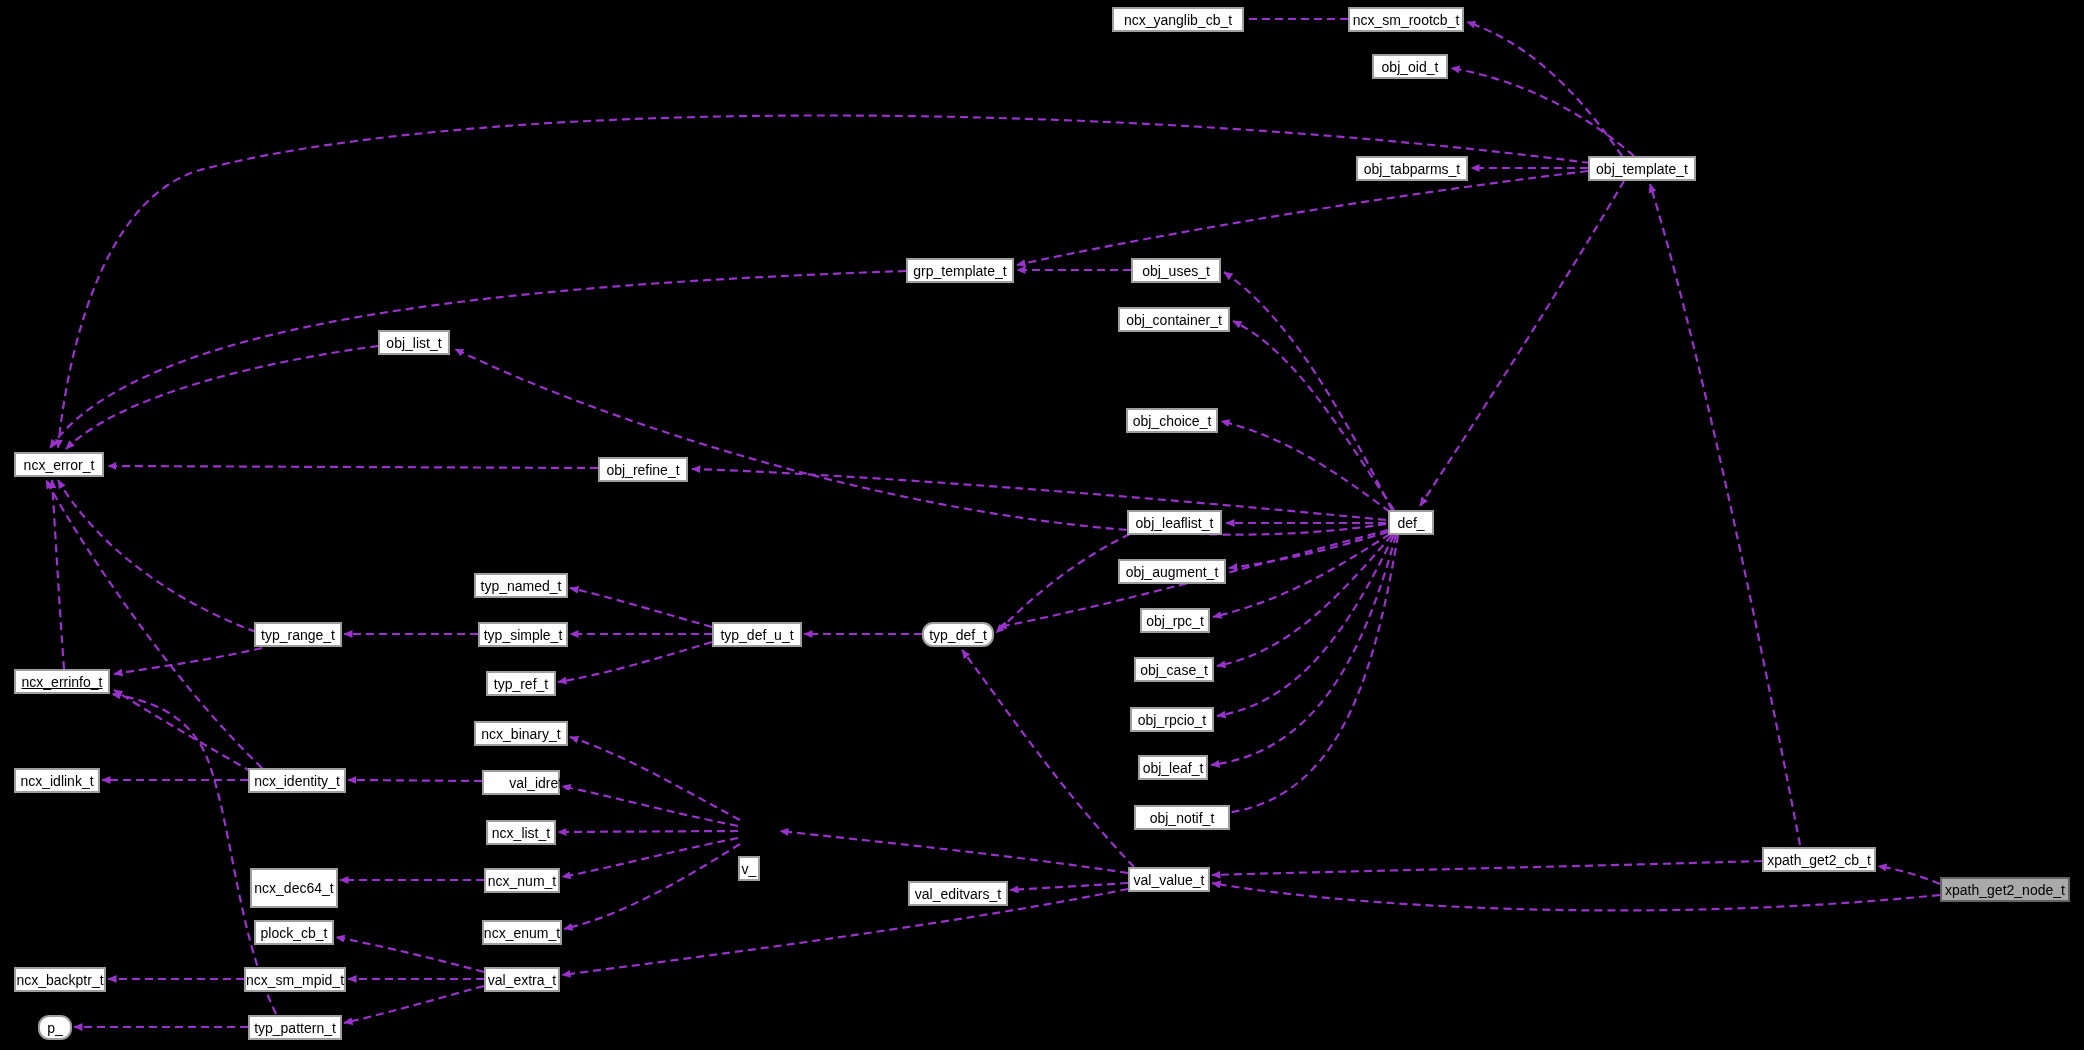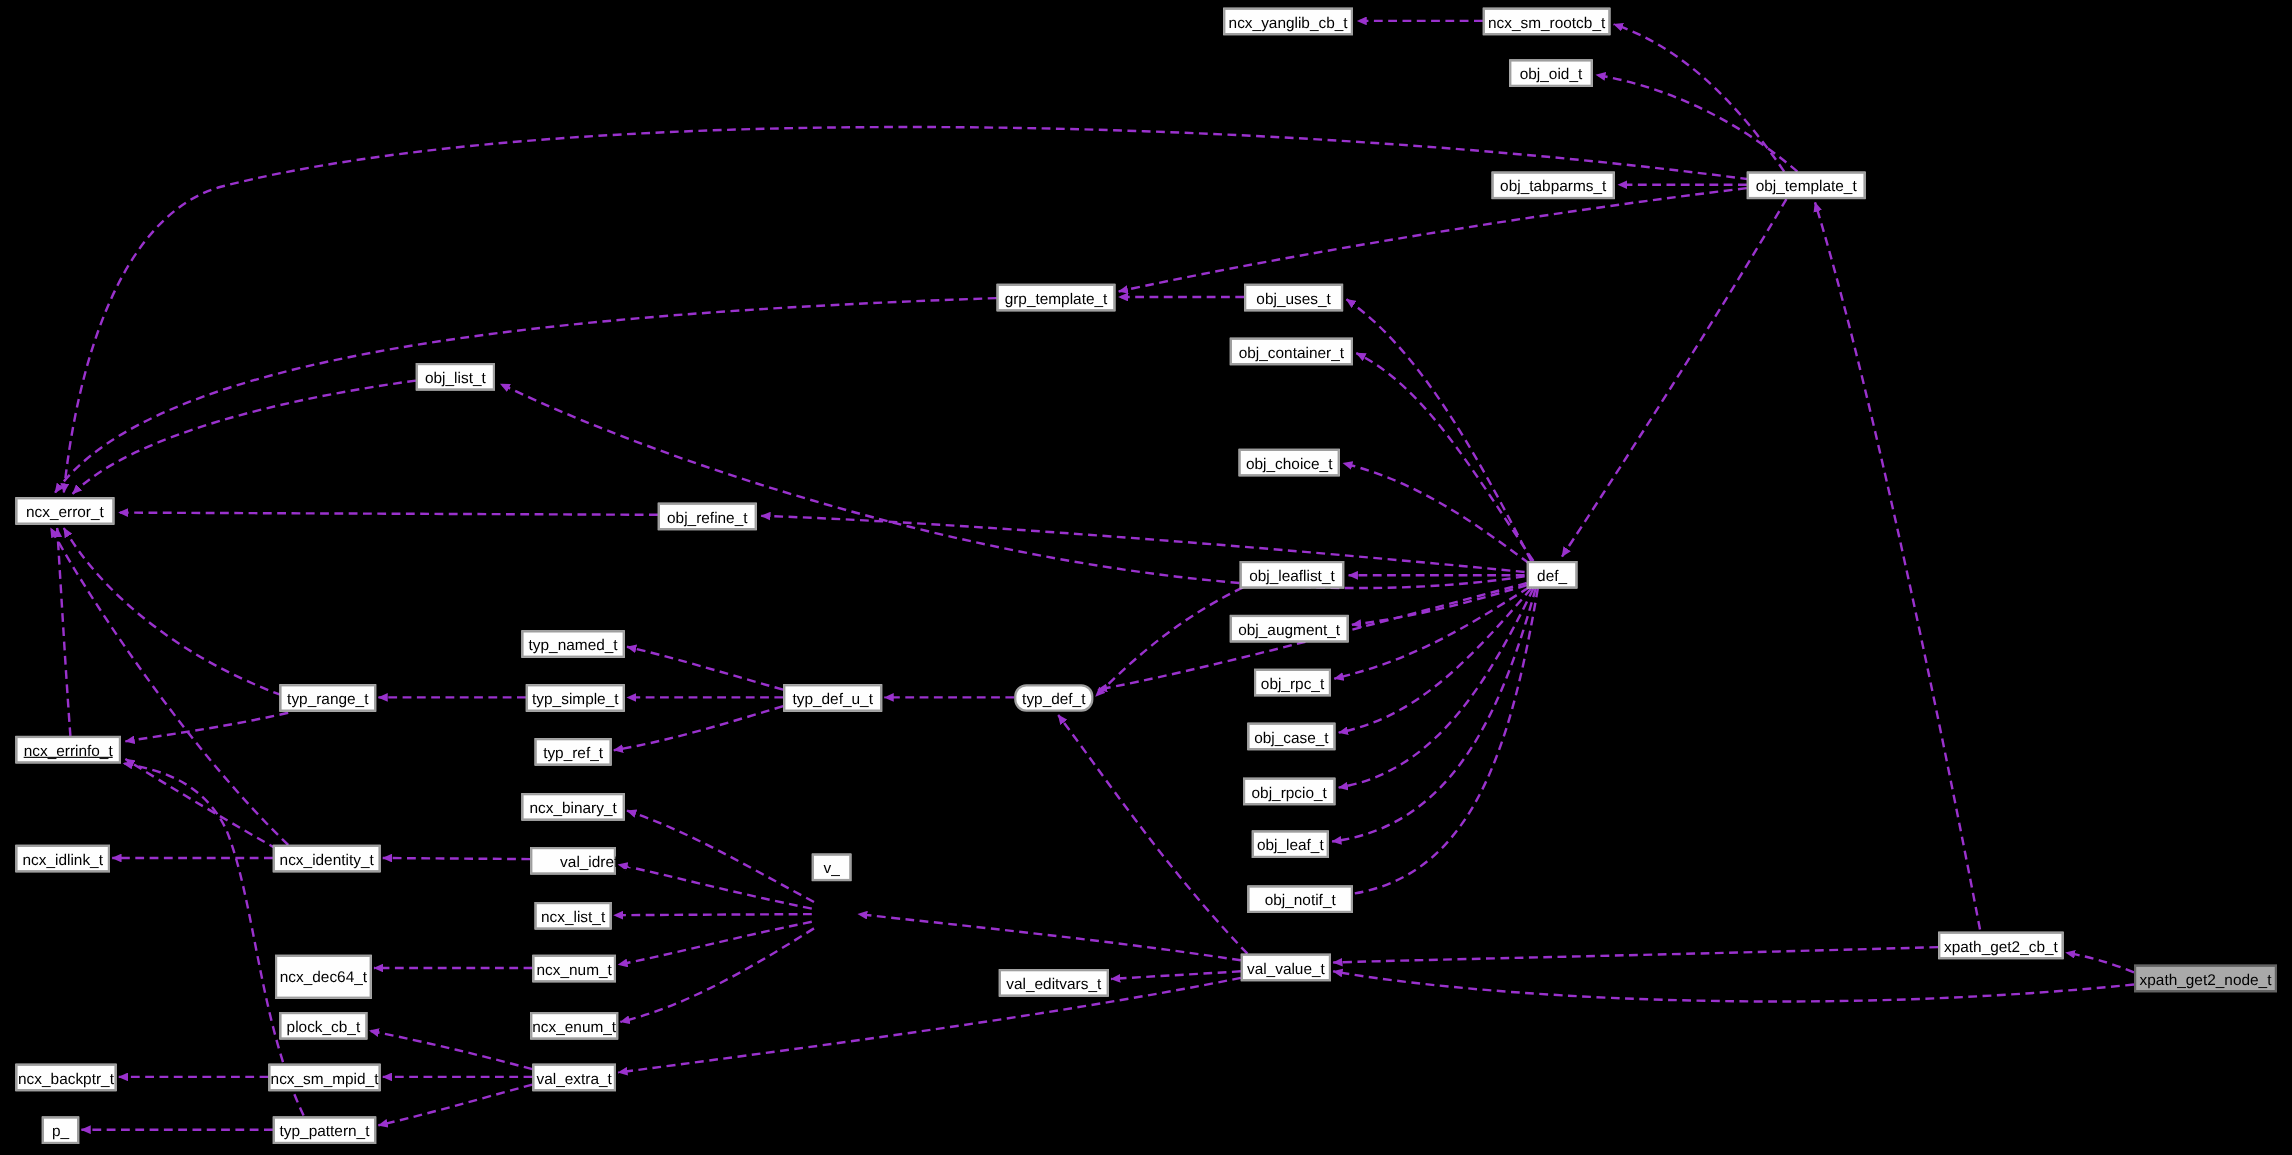--- a/index.html
+++ b/index.html
@@ -76,21 +76,21 @@
         <path d="M 484,972 C 432,958 390,948 336,937" class="edge" marker-end="url(#arrow)"></path>
         <path d="M 484,986 C 432,1000 392,1012 344,1023" class="edge" marker-end="url(#arrow)"></path>
         <path d="M 244,979 L 108,979" class="edge" marker-end="url(#arrow)"></path>
         <path d="M 248,1027 L 74,1027" class="edge" marker-end="url(#arrow)"></path>
         <path d="M 1940,884 C 1915,874 1900,870 1878,866" class="edge" marker-end="url(#arrow)"></path>
         <path d="M 1762,861 C 1520,868 1310,872 1212,875" class="edge" marker-end="url(#arrow)"></path>
         <path d="M 1940,895 C 1640,925 1340,906 1212,883" class="edge" marker-end="url(#arrow)"></path>
       </g>
   </svg>
   <div id="nodes">
-      <div class="node" style="left: 1112px; top: 7px; width: 118px; height: 25px;">ncx_yanglib_cb_t</div>
+      <div class="node" style="left: 1112px; top: 7px; width: 132px; height: 25px;">ncx_yanglib_cb_t</div>
       <div class="node" style="left: 1348px; top: 7px; width: 116px; height: 25px;">ncx_sm_rootcb_t</div>
       <div class="node" style="left: 1372px; top: 54px; width: 76px; height: 25px;">obj_oid_t</div>
       <div class="node" style="left: 1356px; top: 156px; width: 112px; height: 25px;">obj_tabparms_t</div>
       <div class="node" style="left: 1588px; top: 156px; width: 108px; height: 25px;">obj_template_t</div>
       <div class="node" style="left: 906px; top: 258px; width: 108px; height: 25px;">grp_template_t</div>
       <div class="node" style="left: 1131px; top: 258px; width: 90px; height: 25px;">obj_uses_t</div>
       <div class="node" style="left: 1118px; top: 307px; width: 112px; height: 25px;">obj_container_t</div>
       <div class="node" style="left: 378px; top: 330px; width: 72px; height: 25px;">obj_list_t</div>
       <div class="node" style="left: 1126px; top: 408px; width: 92px; height: 25px;">obj_choice_t</div>
       <div class="node" style="left: 14px; top: 452px; width: 90px; height: 25px;">ncx_error_t</div>
@@ -108,28 +108,28 @@
       <div class="node" style="left: 486px; top: 671px; width: 70px; height: 25px;">typ_ref_t</div>
       <div class="node" style="left: 14px; top: 669px; width: 96px; height: 25px; text-decoration: underline;">ncx_errinfo_t</div>
       <div class="node" style="left: 1130px; top: 707px; width: 84px; height: 25px;">obj_rpcio_t</div>
       <div class="node" style="left: 474px; top: 721px; width: 94px; height: 25px;">ncx_binary_t</div>
       <div class="node" style="left: 1138px; top: 755px; width: 70px; height: 25px;">obj_leaf_t</div>
       <div class="node" style="left: 14px; top: 768px; width: 86px; height: 25px;">ncx_idlink_t</div>
       <div class="node" style="left: 248px; top: 768px; width: 98px; height: 25px;">ncx_identity_t</div>
       <div class="node" style="left: 482px; top: 770px; width: 78px; height: 25px; padding-left: 41px;">val_idref_t</div>
       <div class="node" style="left: 1134px; top: 805px; width: 96px; height: 25px;">obj_notif_t</div>
       <div class="node" style="left: 486px; top: 820px; width: 70px; height: 25px;">ncx_list_t</div>
-      <div class="node" style="left: 738px; top: 776px; width: 36px; height: 25px;">v_</div>
+      <div class="node" style="left: 738px; top: 856px; width: 22px; height: 25px;">v_</div>
       <div class="node" style="left: 250px; top: 868px; width: 88px; height: 40px;">ncx_dec64_t</div>
       <div class="node" style="left: 484px; top: 868px; width: 76px; height: 25px;">ncx_num_t</div>
       <div class="node" style="left: 908px; top: 881px; width: 100px; height: 25px;">val_editvars_t</div>
       <div class="node" style="left: 1128px; top: 867px; width: 82px; height: 25px;">val_value_t</div>
       <div class="node" style="left: 1762px; top: 847px; width: 114px; height: 25px;">xpath_get2_cb_t</div>
       <div class="node subject" style="left: 1940px; top: 877px; width: 130px; height: 25px;">xpath_get2_node_t</div>
       <div class="node" style="left: 254px; top: 920px; width: 80px; height: 25px;">plock_cb_t</div>
       <div class="node" style="left: 482px; top: 920px; width: 80px; height: 25px;">ncx_enum_t</div>
       <div class="node" style="left: 14px; top: 967px; width: 92px; height: 25px;">ncx_backptr_t</div>
       <div class="node" style="left: 244px; top: 967px; width: 102px; height: 25px;">ncx_sm_mpid_t</div>
       <div class="node" style="left: 484px; top: 967px; width: 76px; height: 25px;">val_extra_t</div>
-      <div class="node" style="left: 38px; top: 1015px; width: 34px; height: 25px;">p_</div>
+      <div class="node" style="left: 38px; top: 1015px; width: 34px; height: 25px; border-radius: 11px;">p_</div>
       <div class="node" style="left: 248px; top: 1015px; width: 94px; height: 25px;">typ_pattern_t</div>
     </div>
 </div>
 
 </body></html>

